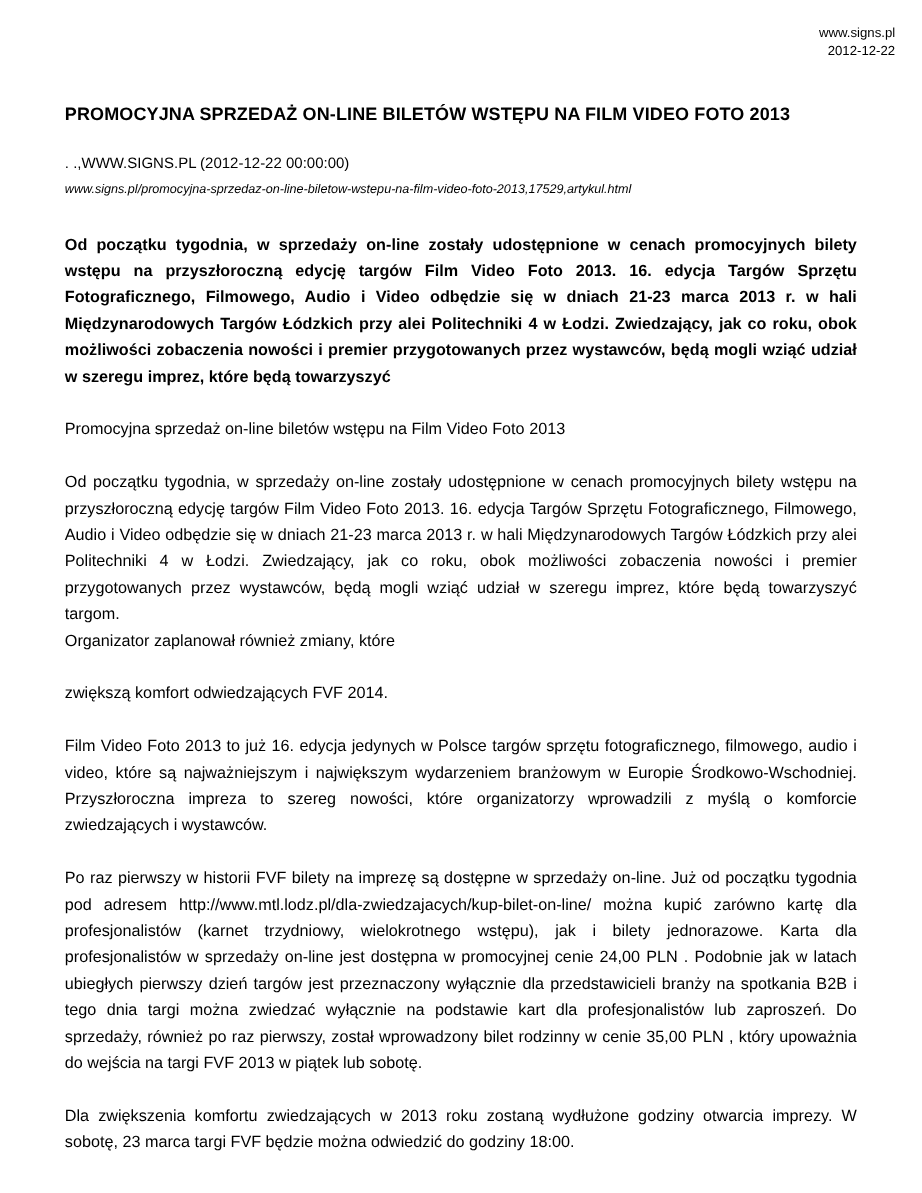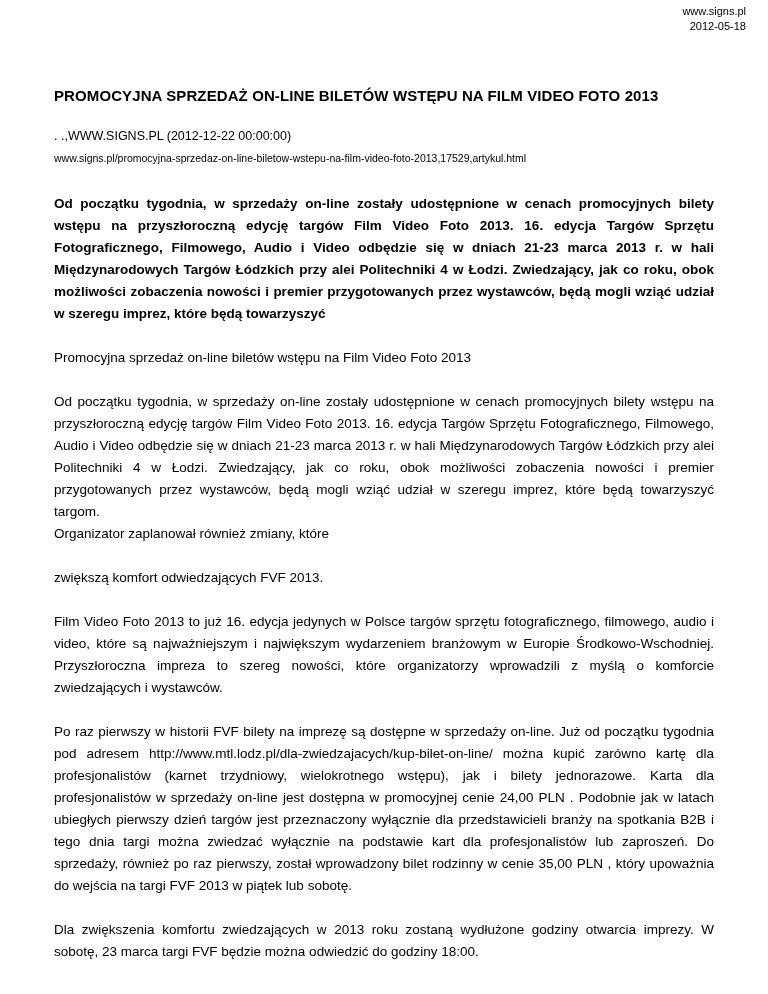--- a/index.html
+++ b/index.html
@@ -15,21 +15,21 @@
     color: #000000;
   }
   .page {
     position: relative;
     width: 768px;
     height: 994px;
     background: #ffffff;
   }
   .corner-header {
     position: absolute;
-    top: 4px;
+    top: 21px;
     right: 22px;
     text-align: right;
     font-size: 11px;
     line-height: 15px;
     color: #000000;
   }
   .content {
     position: absolute;
     top: 86px;
     left: 54px;
@@ -44,20 +44,21 @@
   }
   .byline {
     font-size: 12.5px;
     line-height: 16px;
     margin: 0 0 7px 0;
   }
   .source-url {
     font-size: 10.5px;
     line-height: 14px;
     margin: 0 0 28px 0;
+    font-style: italic;
   }
   .lead {
     font-size: 13.5px;
     font-weight: bold;
     line-height: 22px;
     text-align: justify;
     margin: 0 0 22px 0;
     white-space: pre-line;
   }
   .para {
@@ -68,37 +69,37 @@
     white-space: pre-line;
   }
 </style>
 </head>
 <body>
 
 <div class="page">
 
   <div class="corner-header">
     <div>www.signs.pl</div>
-    <div>2012-05-18</div>
+    <div>2012-12-22</div>
   </div>
 
   <div class="content">
     <h1 class="title">PROMOCYJNA SPRZEDAŻ ON-LINE BILETÓW WSTĘPU NA FILM VIDEO FOTO 2013</h1>
 
     <div class="byline">. .,WWW.SIGNS.PL (2012-12-22 00:00:00)</div>
 
     <div class="source-url">www.signs.pl/promocyjna-sprzedaz-on-line-biletow-wstepu-na-film-video-foto-2013,17529,artykul.html</div>
 
     <p class="lead">Od początku tygodnia, w sprzedaży on-line zostały udostępnione w cenach promocyjnych bilety wstępu na przyszłoroczną edycję targów Film Video Foto 2013. 16. edycja Targów Sprzętu Fotograficznego, Filmowego, Audio i Video odbędzie się w dniach 21-23 marca 2013 r. w hali Międzynarodowych Targów Łódzkich przy alei Politechniki 4 w Łodzi. Zwiedzający, jak co roku, obok możliwości zobaczenia nowości i premier przygotowanych przez wystawców, będą mogli wziąć udział w szeregu imprez, które będą towarzyszyć</p>
 
     <div>
       <p class="para">Promocyjna sprzedaż on-line biletów wstępu na Film Video Foto 2013</p>
       <p class="para">Od początku tygodnia, w sprzedaży on-line zostały udostępnione w cenach promocyjnych bilety wstępu na przyszłoroczną edycję targów Film Video Foto 2013. 16. edycja Targów Sprzętu Fotograficznego, Filmowego, Audio i Video odbędzie się w dniach 21-23 marca 2013 r. w hali Międzynarodowych Targów Łódzkich przy alei Politechniki 4 w Łodzi. Zwiedzający, jak co roku, obok możliwości zobaczenia nowości i premier przygotowanych przez wystawców, będą mogli wziąć udział w szeregu imprez, które będą towarzyszyć targom.
 Organizator zaplanował również zmiany, które</p>
-      <p class="para">zwiększą komfort odwiedzających FVF 2013.</p>
+      <p class="para">zwiększą komfort odwiedzających FVF 2014.</p>
       <p class="para">Film Video Foto 2013 to już 16. edycja jedynych w Polsce targów sprzętu fotograficznego, filmowego, audio i video, które są najważniejszym i największym wydarzeniem branżowym w Europie Środkowo-Wschodniej. Przyszłoroczna impreza to szereg nowości, które organizatorzy wprowadzili z myślą o komforcie zwiedzających i wystawców.</p>
       <p class="para">Po raz pierwszy w historii FVF bilety na imprezę są dostępne w sprzedaży on-line. Już od początku tygodnia pod adresem http://www.mtl.lodz.pl/dla-zwiedzajacych/kup-bilet-on-line/ można kupić zarówno kartę dla profesjonalistów (karnet trzydniowy, wielokrotnego wstępu), jak i bilety jednorazowe. Karta dla profesjonalistów w sprzedaży on-line jest dostępna w promocyjnej cenie 24,00 PLN . Podobnie jak w latach ubiegłych pierwszy dzień targów jest przeznaczony wyłącznie dla przedstawicieli branży na spotkania B2B i tego dnia targi można zwiedzać wyłącznie na podstawie kart dla profesjonalistów lub zaproszeń. Do sprzedaży, również po raz pierwszy, został wprowadzony bilet rodzinny w cenie 35,00 PLN , który upoważnia do wejścia na targi FVF 2013 w piątek lub sobotę.</p>
       <p class="para">Dla zwiększenia komfortu zwiedzających w 2013 roku zostaną wydłużone godziny otwarcia imprezy. W sobotę, 23 marca targi FVF będzie można odwiedzić do godziny 18:00.</p>
 
     </div>
   </div>
 
 </div>
 
 </body></html>

